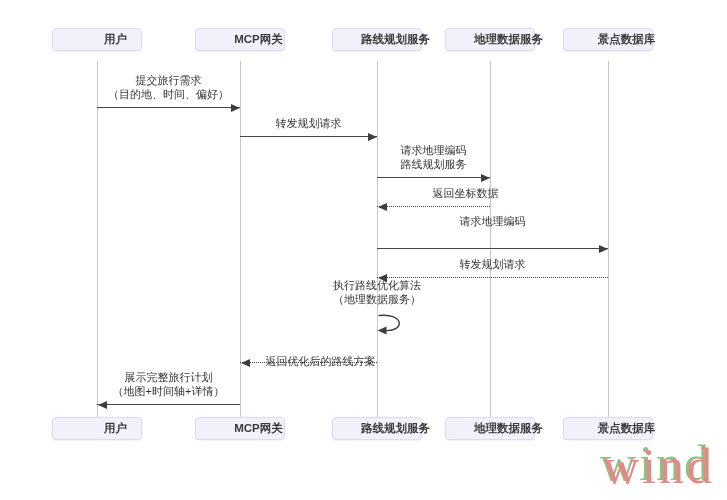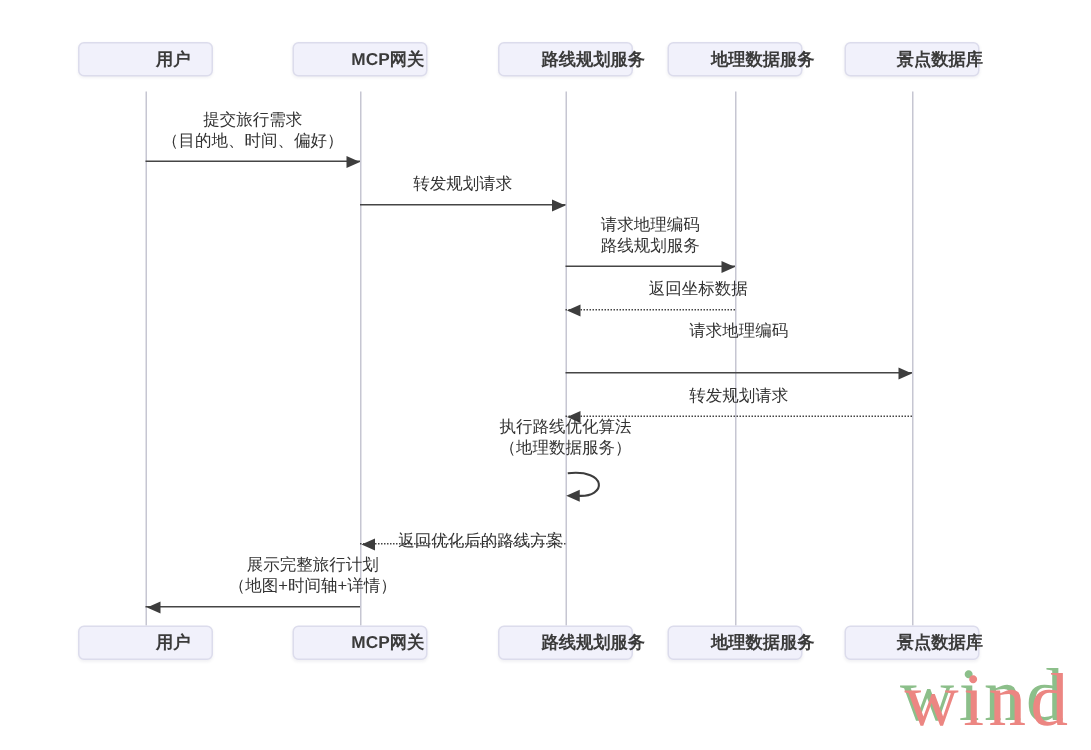--- a/index.html
+++ b/index.html
@@ -99,17 +99,17 @@
       <div>执行路线优化算法</div>
       <div>（地理数据服务）</div>
     </div>
     <div class="msg-line dotted" style="left: 240px; width: 137px; top: 362px;"></div>
     <div class="arrowhead left" style="top: 358.8px; left: 241px;"></div>
     <div class="msg-label" style="left: 308.5px; top: 354px; margin-left: 12px;">
       <div>返回优化后的路线方案</div>
     </div>
     <div class="msg-line" style="left: 97px; width: 143px; top: 404px;"></div>
     <div class="arrowhead left" style="top: 400.8px; left: 98px;"></div>
-    <div class="msg-label" style="left: 168.5px; top: 370px; margin-left: 40px;">
+    <div class="msg-label" style="left: 168.5px; top: 370px;">
       <div>展示完整旅行计划</div>
       <div>（地图+时间轴+详情）</div>
     </div>
   </div>
 
 </body></html>

